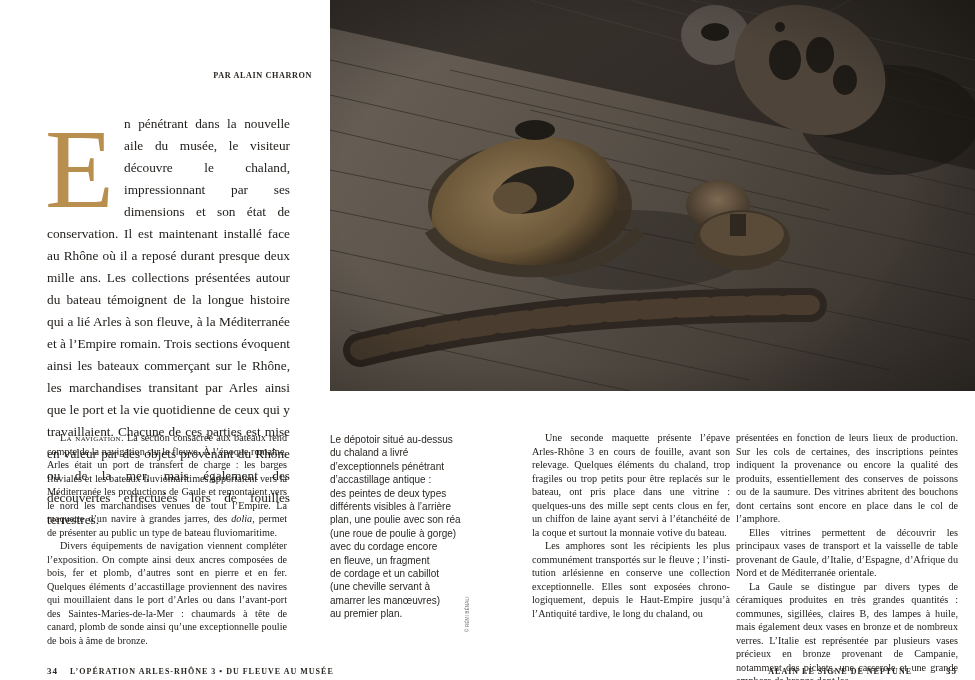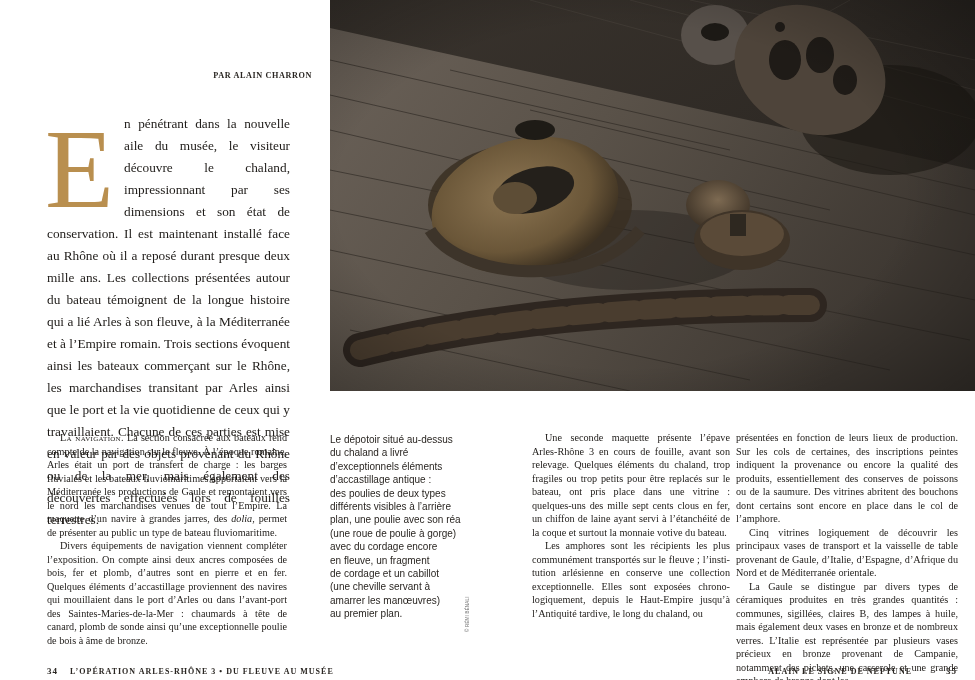--- a/index.html
+++ b/index.html
@@ -160,44 +160,44 @@
 </div>
 
 <div class="col col1">
   <p><span class="smallcaps">La navigation.</span><span> La section consacrée aux bateaux rend compte de la navigation sur le fleuve. À l’époque romaine, Arles était un port de transfert de charge : les barges fluviales et les bateaux fluviomaritimes apportaient vers la Méditerranée les productions de Gaule et remontaient vers le nord les marchandises venues de tout l’Empire. La maquette d’un navire à grandes jarres, des </span><em>dolia</em><span>, permet de présenter au public un type de bateau fluviomaritime.</span></p>
   <p>Divers équipements de navigation viennent compléter l’exposition. On compte ainsi deux ancres composées de bois, fer et plomb, d’autres sont en pierre et en fer. Quelques éléments d’accastillage proviennent des navires qui mouillaient dans le port d’Arles ou dans l’avant-port des Saintes-Maries-de-la-Mer : chaumards à tête de canard, plomb de sonde ainsi qu’une exceptionnelle poulie de bois à âme de bronze.</p>
 </div>
 
 <div class="caption">
   <div>Le dépotoir situé au-dessus</div>
   <div>du chaland a livré</div>
-  <div>d’exceptionnels éléments</div>
+  <div>d’exceptionnels pénétrant</div>
   <div>d’accastillage antique :</div>
-  <div>des poulies de deux types</div>
+  <div>des peintes de deux types</div>
   <div>différents visibles à l’arrière</div>
   <div>plan, une poulie avec son réa</div>
   <div>(une roue de poulie à gorge)</div>
   <div>avec du cordage encore</div>
   <div>en fleuve, un fragment</div>
   <div>de cordage et un cabillot</div>
   <div>(une cheville servant à</div>
   <div>amarrer les manœuvres)</div>
   <div>au premier plan.</div>
 </div>
 
 <div class="credit">© RÉMI BÉNALI</div>
 
 <div class="col col3">
   <p>Une seconde maquette présente l’épave Arles-Rhône 3 en cours de fouille, avant son relevage. Quelques éléments du chaland, trop fragiles ou trop petits pour être replacés sur le bateau, ont pris place dans une vitrine : quelques-uns des mille sept cents clous en fer, un chiffon de laine ayant servi à l’étanchéité de la coque et surtout la monnaie votive du bateau.</p>
   <p>Les amphores sont les récipients les plus communément transportés sur le fleuve ; l’insti­tution arlésienne en conserve une collection exceptionnelle. Elles sont exposées chrono­logiquement, depuis le Haut-Empire jusqu’à l’Antiquité tardive, le long du chaland, ou</p>
 </div>
 
 <div class="col col4">
   <p style="text-indent:0">présentées en fonction de leurs lieux de produc­tion. Sur les cols de certaines, des inscriptions peintes indiquent la provenance ou encore la qualité des produits, essentiellement des conserves de poissons ou de la saumure. Des vitrines abritent des bouchons dont certains sont encore en place dans le col de l’amphore.</p>
-  <p>Cinq vitrines logiquement de découvrir les principaux vases de transport et la vaisselle de table provenant de Gaule, d’Italie, d’Espagne, d’Afrique du Nord et de Méditerranée orientale.</p>
+  <p>Elles vitrines permettent de découvrir les principaux vases de transport et la vaisselle de table provenant de Gaule, d’Italie, d’Espagne, d’Afrique du Nord et de Méditerranée orientale.</p>
   <p>La Gaule se distingue par divers types de céramiques produites en très grandes quantités : communes, sigillées, claires B, des lampes à huile, mais également deux vases en bronze et de nombreux verres. L’Italie est représentée par plusieurs vases précieux en bronze provenant de Campanie, notamment des pichets, une casse­role et une grande amphore de bronze dont les</p>
 </div>
 
 <div class="footer footer-left">
   <span class="num">34</span><span>L’OPÉRATION ARLES-RHÔNE 3 • DU FLEUVE AU MUSÉE</span>
 </div>
 <div class="footer footer-right">
   <span>ALAIN LE SIGNE DE NEPTUNE</span><span class="num">35</span>
 </div>
 

